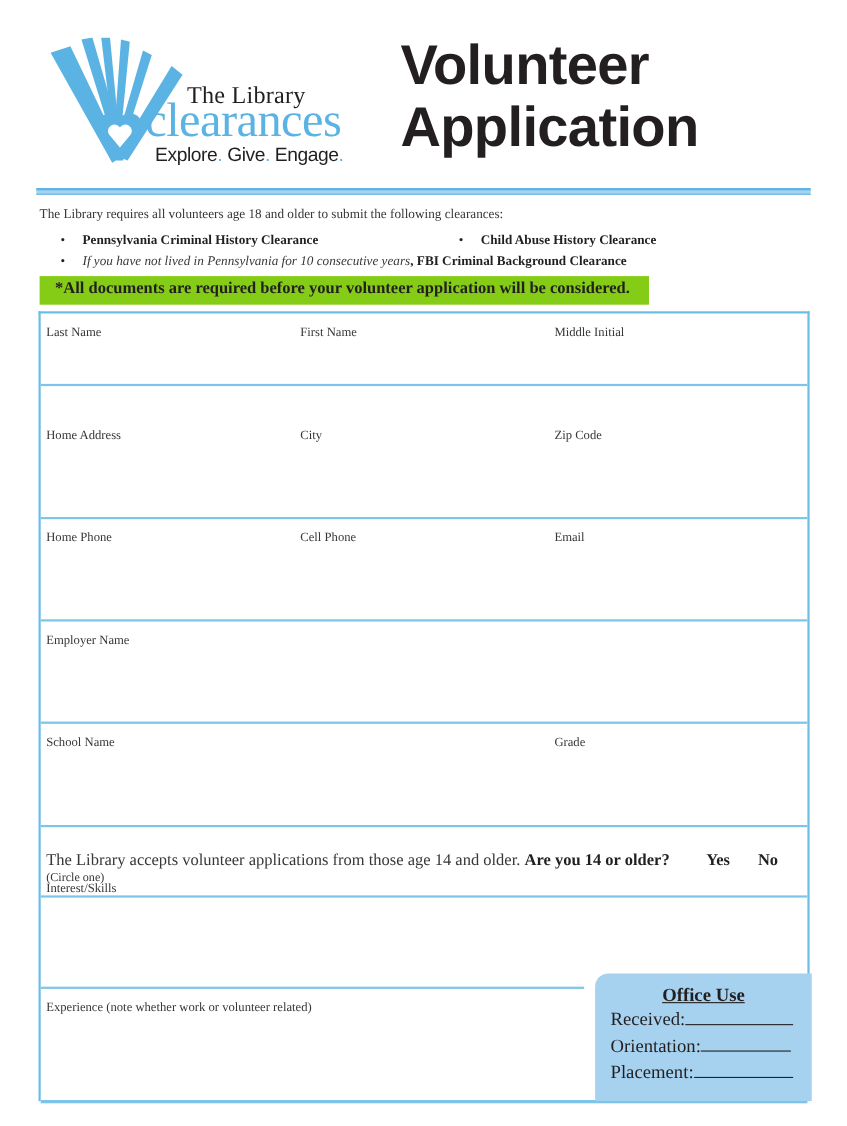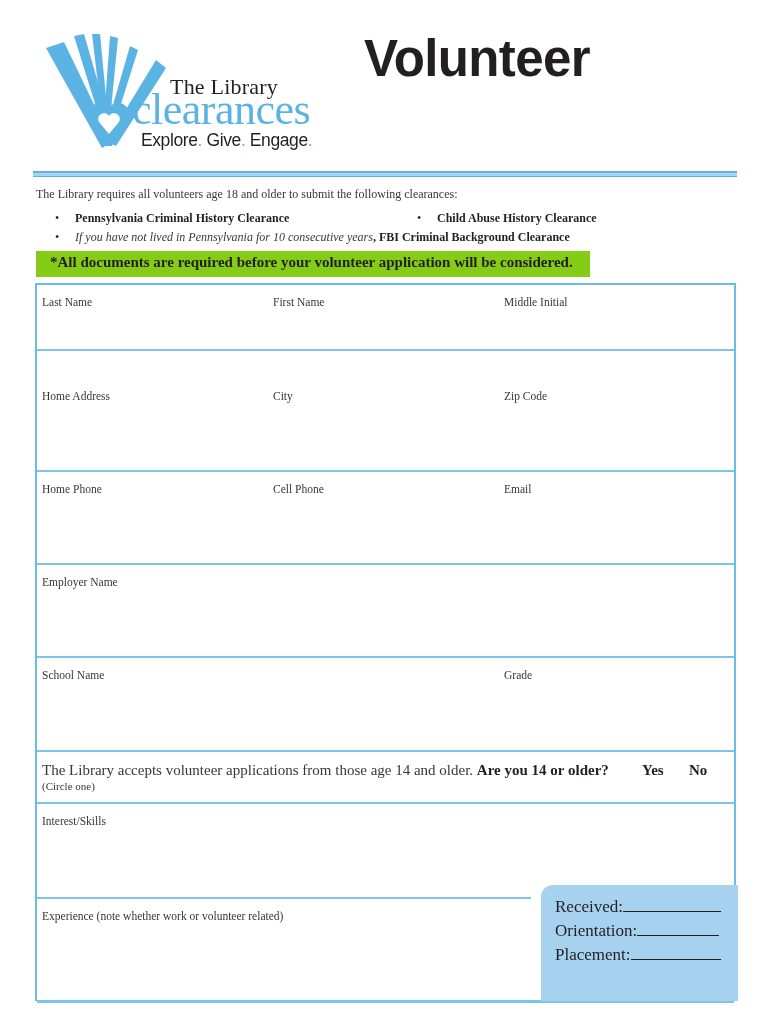--- a/index.html
+++ b/index.html
@@ -64,20 +64,21 @@
     </g>
     <path d="M65 100 L55 88 A5.5 5.5 0 0 1 65 82 A5.5 5.5 0 0 1 75 88 Z" fill="#ffffff"></path>
   </svg>
   <span class="logo-the-library">The Library</span>
   <span class="logo-olunteers">clearances</span>
   <span class="logo-tagline"><span>Explore</span><span class="dot">.</span> <span>Give</span><span class="dot">.</span> <span>Engage</span><span class="dot">.</span></span>
 </div>
 
 <div class="title">
   <div>Volunteer</div>
+  <div>Application</div>
 </div>
 
 <div class="rule"></div>
 
 <div class="intro">The Library requires all volunteers age 18 and older to submit the following clearances:</div>
 
 <div class="bullet-row" style="left:36px; top:211px;">
   <span class="b">•</span><span>Pennsylvania Criminal History Clearance</span>
 </div>
 <div class="bullet-row" style="left:398px; top:211px;">
@@ -123,37 +124,38 @@
     <input class="field-input" style="left: 5px; width: 680px;" value="">
   </div>
 
   <div class="form-row" style="top:373px; height:94px;">
     <span class="field-label" style="left:5px;">School Name</span>
     <input class="field-input" style="left: 5px; width: 450px;" value="">
     <span class="field-label" style="left:467px;">Grade</span>
     <input class="field-input" style="left: 467px; width: 220px;" value="">
   </div>
 
-  <div class="form-row" style="top:467px; height:52px;">
+  <div class="form-row" style="top:479px; height:52px;">
     <span class="age-text"><span>The Library accepts volunteer applications from those age 14 and older. </span><span class="q">Are you 14 or older?</span></span>
     <span class="age-hint">(Circle one)</span>
     <span class="opt" style="left:605px;">Yes</span>
     <span class="opt" style="left:652px;">No</span>
   </div>
 
-  <div style="position:absolute; left:0; top:519px; width:697px; height:98px;">
+  <div style="position:absolute; left:0; top:506px; width:697px; height:98px;">
     <span class="field-label" style="left:5px;">Interest/Skills</span>
     <textarea class="field-input" style="left: 5px; width: 680px; resize: none;" placeholder=""></textarea>
   </div>
 
   <div class="exp-sep"></div>
 
   <div class="exp-block">
     <span class="field-label" style="left:5px;">Experience (note whether work or volunteer related)</span>
     <textarea class="field-input" style="left: 5px; width: 490px; resize: none;" placeholder=""></textarea>
   </div>
 </div>
 
 <div class="office">
+  <span class="office-title">Office Use</span>
   <span class="office-line"><span>Received:</span><span class="blank" style="width:98px;"></span></span>
   <span class="office-line"><span>Orientation:</span><span class="blank" style="width:82px;"></span></span>
   <span class="office-line"><span>Placement:</span><span class="blank" style="width:90px;"></span></span>
 </div>
 
 </body></html>

